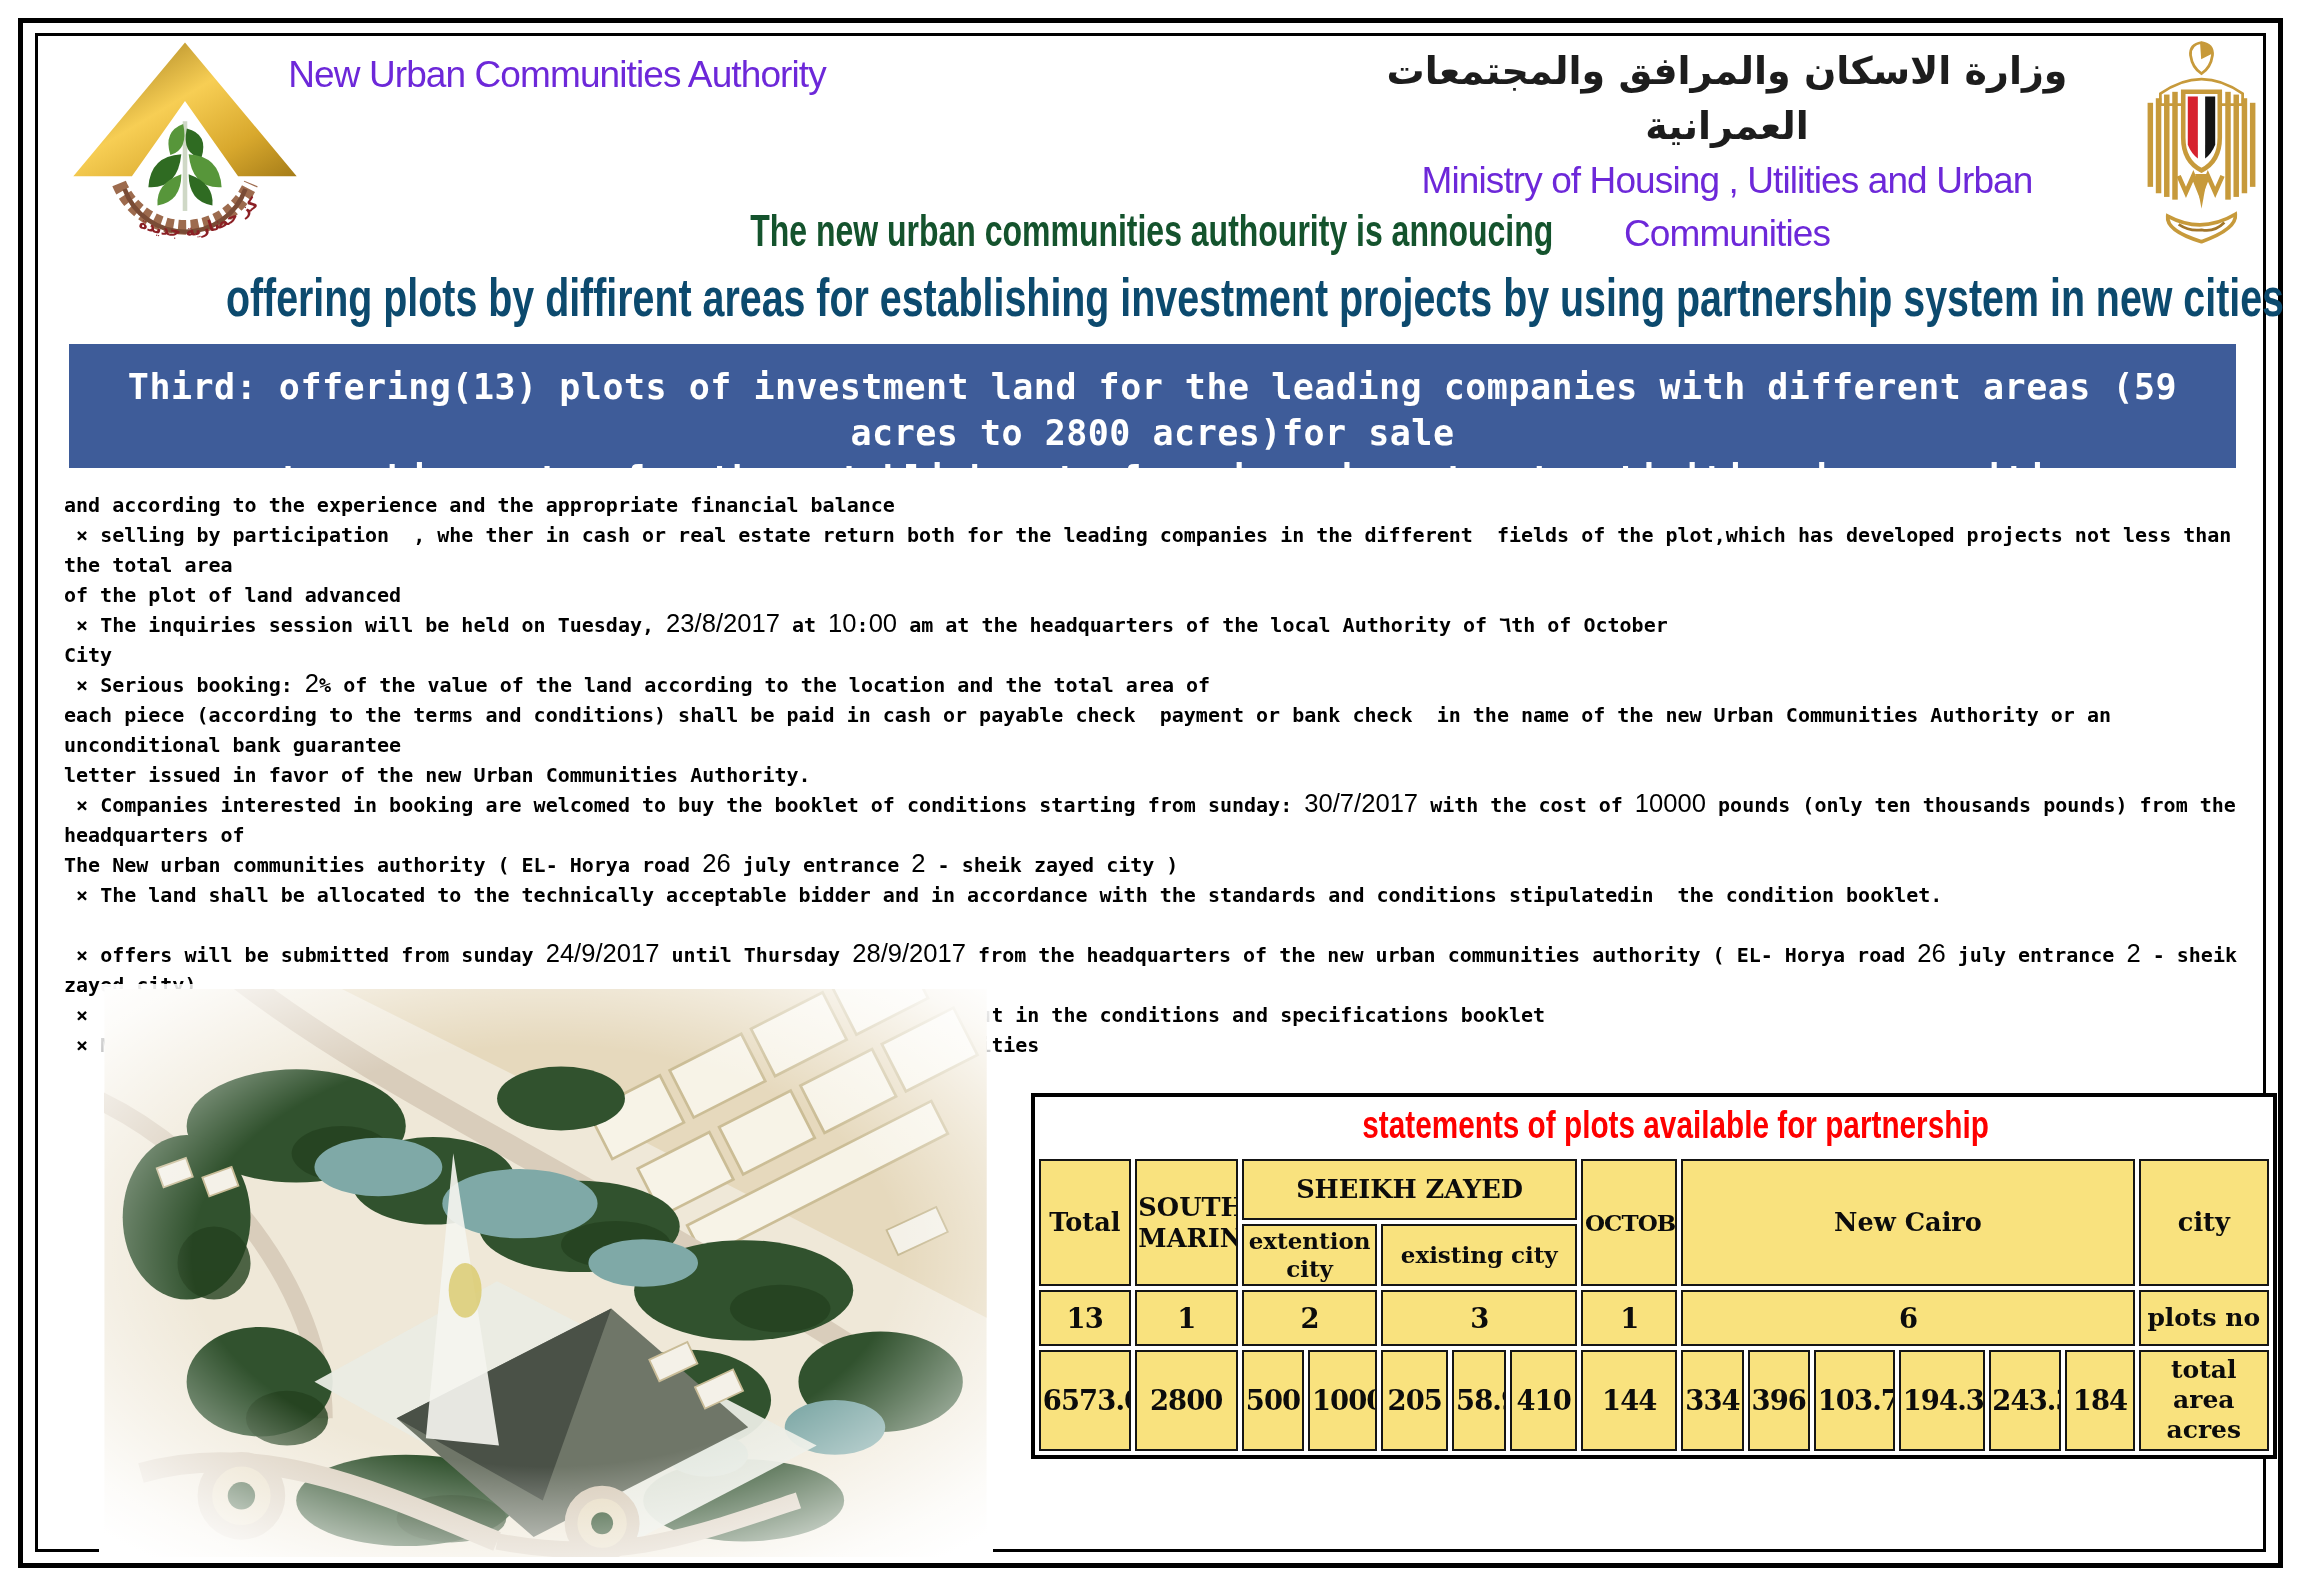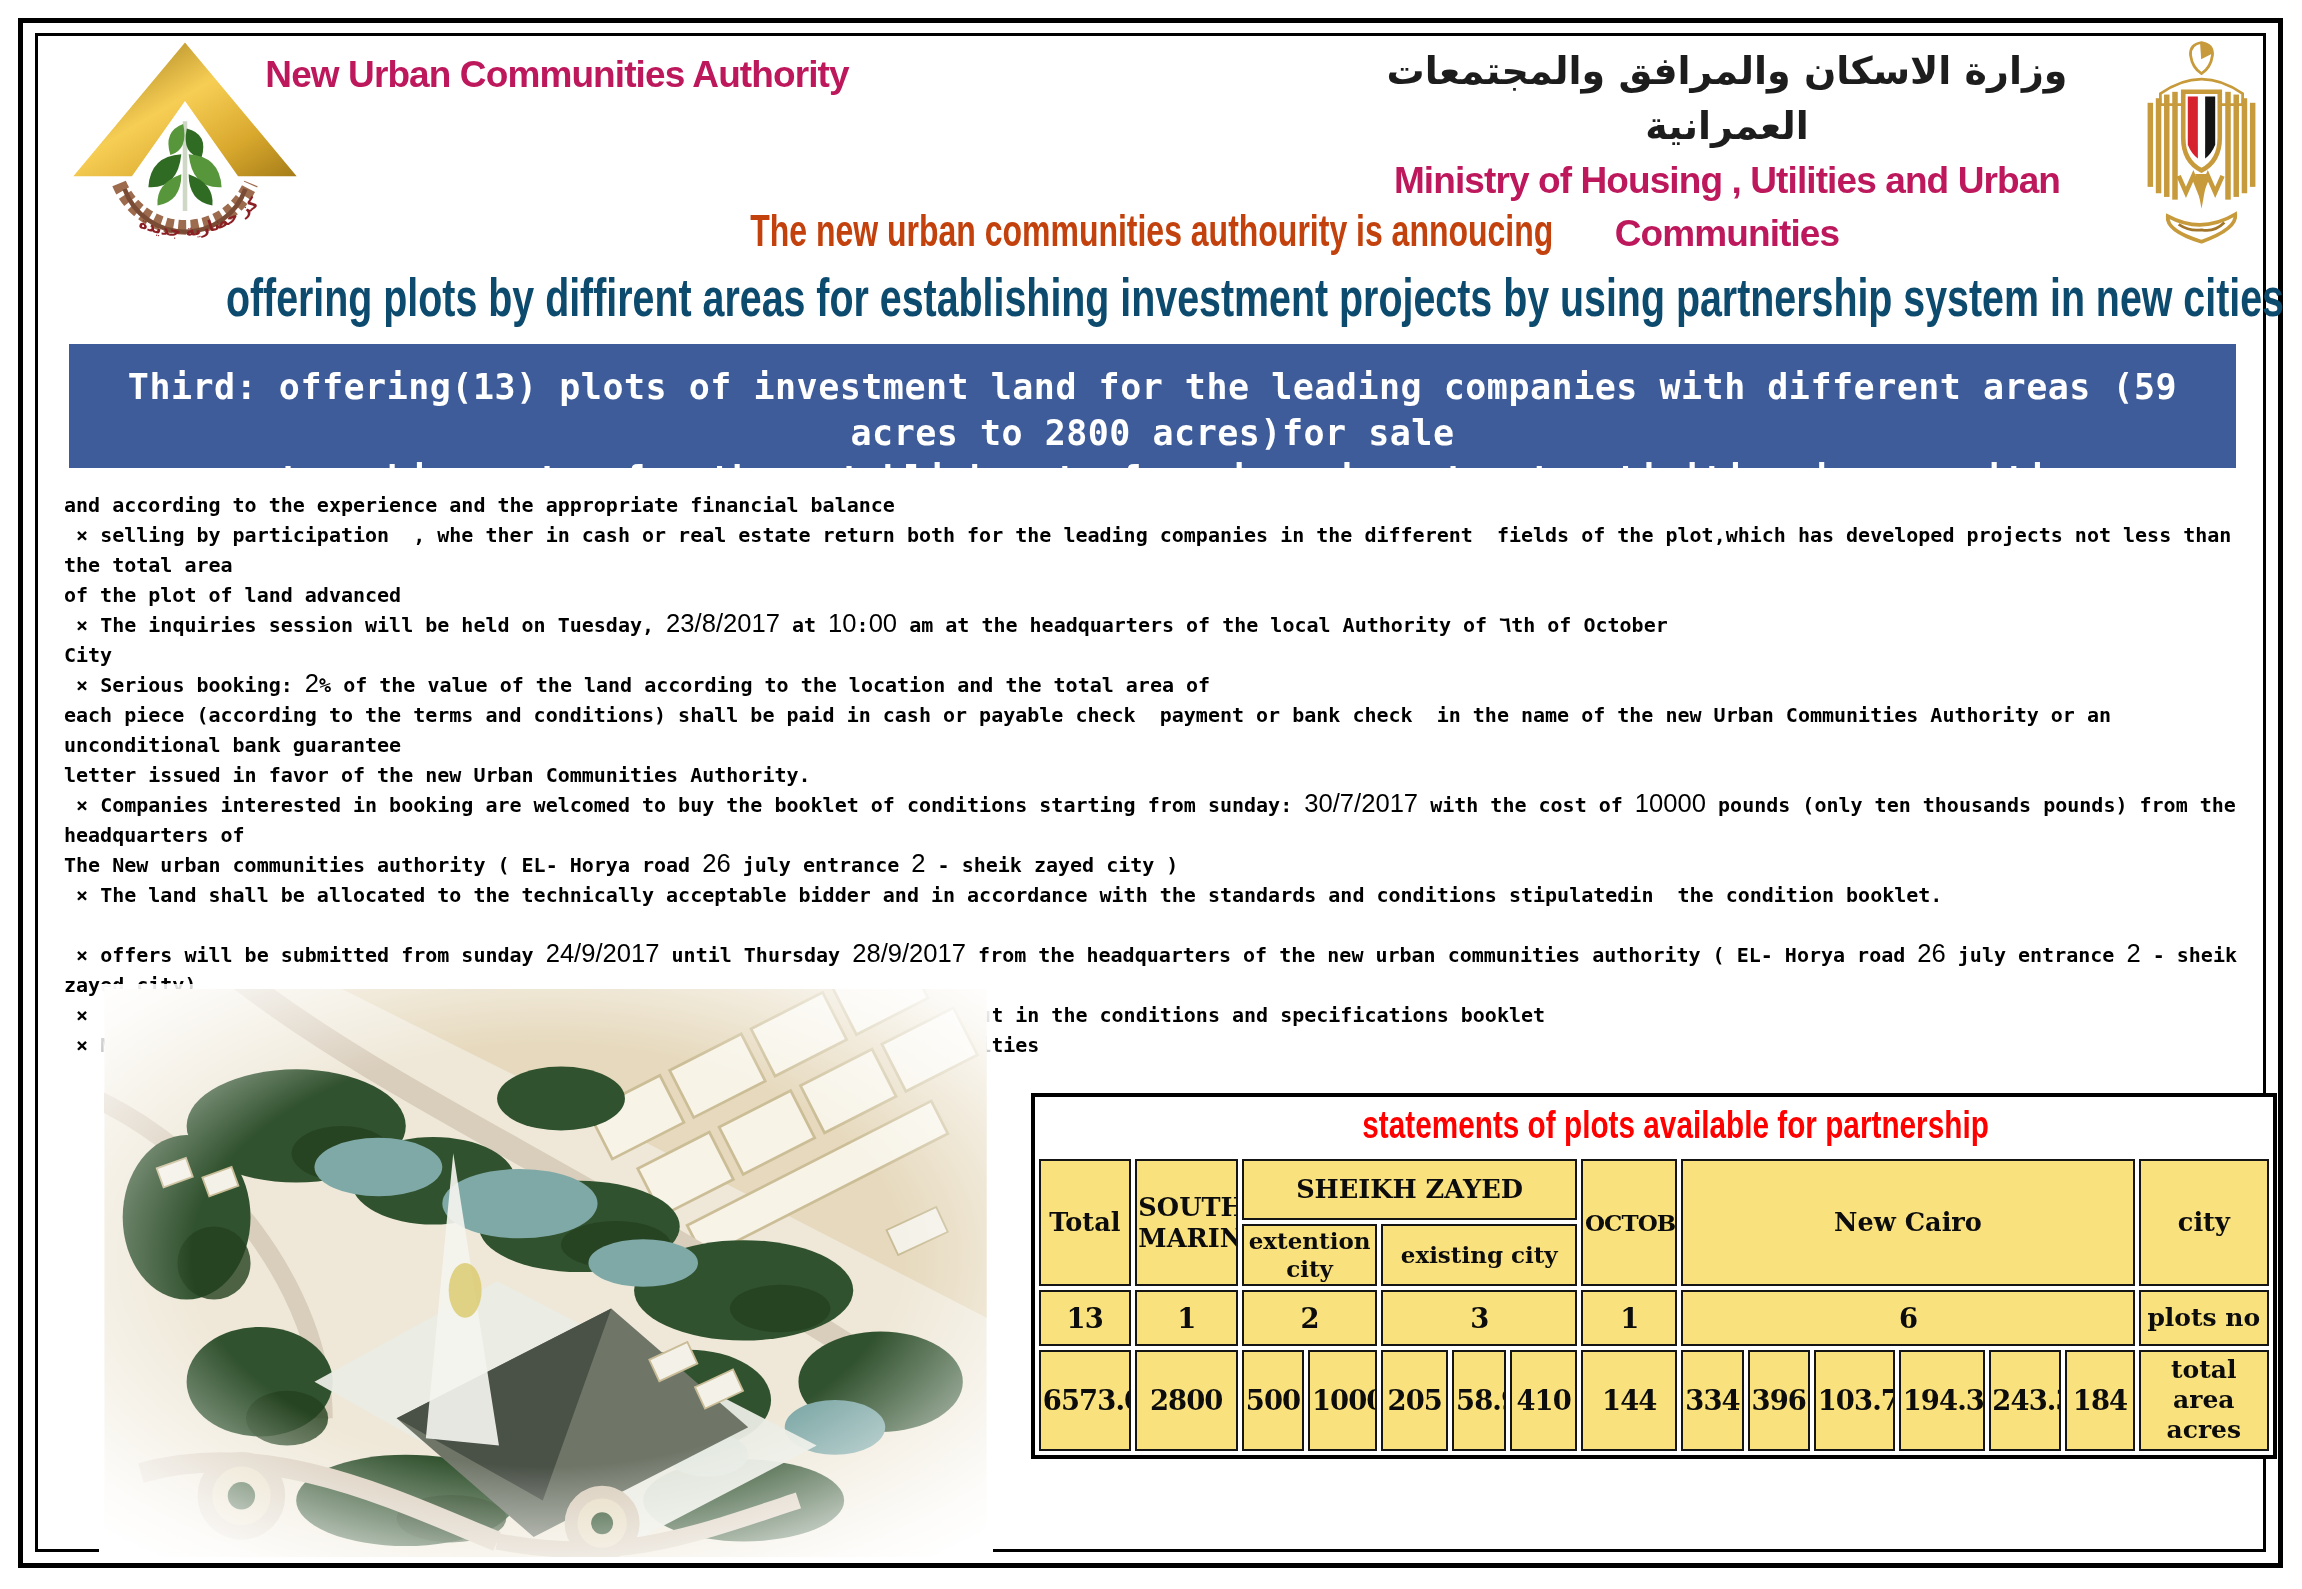--- a/index.html
+++ b/index.html
@@ -8,25 +8,25 @@
   .border-outer{position:absolute;left:18.3px;top:18.3px;right:20px;bottom:22px;border:5.5px solid #000;}
   .border-inner{position:absolute;left:35px;top:33px;right:37px;bottom:38px;border:3.7px solid #000;}
 
   
   .logo-nuca{position:absolute;left:66px;top:37px;width:238px;height:210px;}
   .emblem-eagle{position:absolute;left:2142px;top:37px;width:119px;height:212px;}
   .hdr-left{position:absolute;left:228px;top:48px;width:658px;text-align:center;}
   .hdr-right{position:absolute;left:1316px;top:44px;width:822px;text-align:center;}
   .ar-line{font-family:"DejaVu Sans",sans-serif;font-weight:bold;font-size:38px;line-height:55px;
            color:#1d1d1d;direction:rtl;}
-  .en-line{font-family:"Liberation Sans",sans-serif;font-weight:bold;font-size:37px;line-height:53px;
-           color:#be185d;letter-spacing:-0.9px;}
-
-  
-  .red-title{position:absolute;left:0;top:207px;width:2303px;text-align:center;color:#c2410c;
+  .en-line{font-family:"Liberation Sans",sans-serif;font-weight:normal;font-size:37px;line-height:53px;
+           color:#6d28d9;letter-spacing:-0.9px;}
+
+  
+  .red-title{position:absolute;left:0;top:207px;width:2303px;text-align:center;color:#14532d;
              font-family:"Liberation Sans",sans-serif;font-weight:800;font-size:39px;}
   .red-title span,.black-title span{display:inline-block;transform:scale(0.82,1.12);transform-origin:center top;white-space:nowrap;}
   .black-title{position:absolute;left:0;top:267px;width:2303px;text-align:center;color:#0c4a6e;
              font-family:"Liberation Sans",sans-serif;font-weight:800;font-size:48px;}
 
   
   .banner{position:absolute;left:69px;top:344px;width:2167px;height:124px;background:#3e5c99;
           color:#fff;text-align:center;font-weight:bold;font-size:35px;line-height:46px;padding-top:20px;
           box-sizing:border-box;font-family:"DejaVu Sans Mono",monospace;letter-spacing:0.5px;}
 

